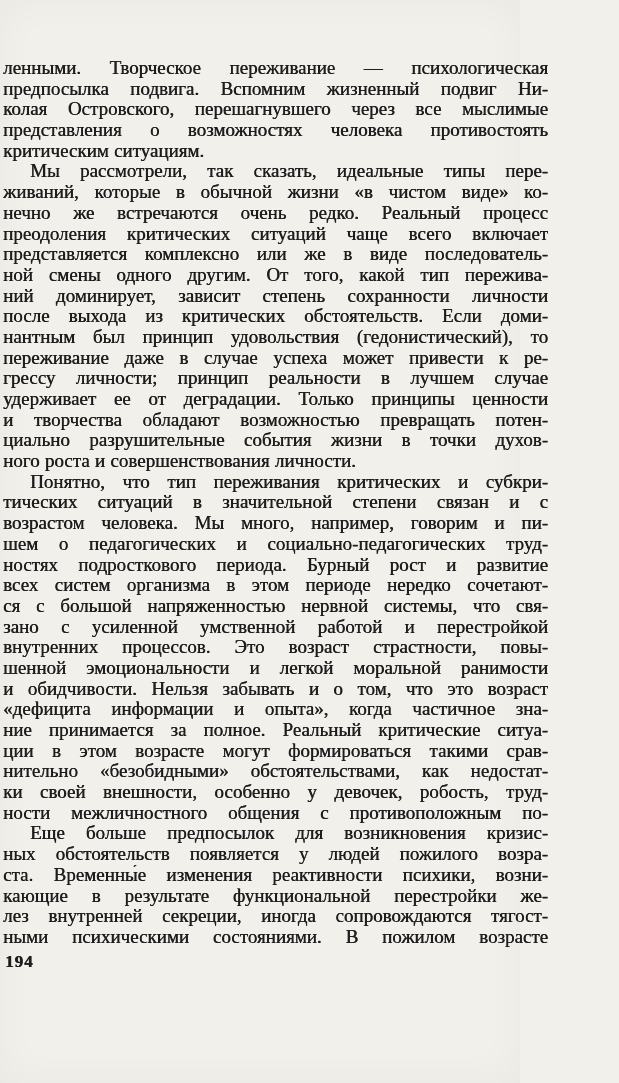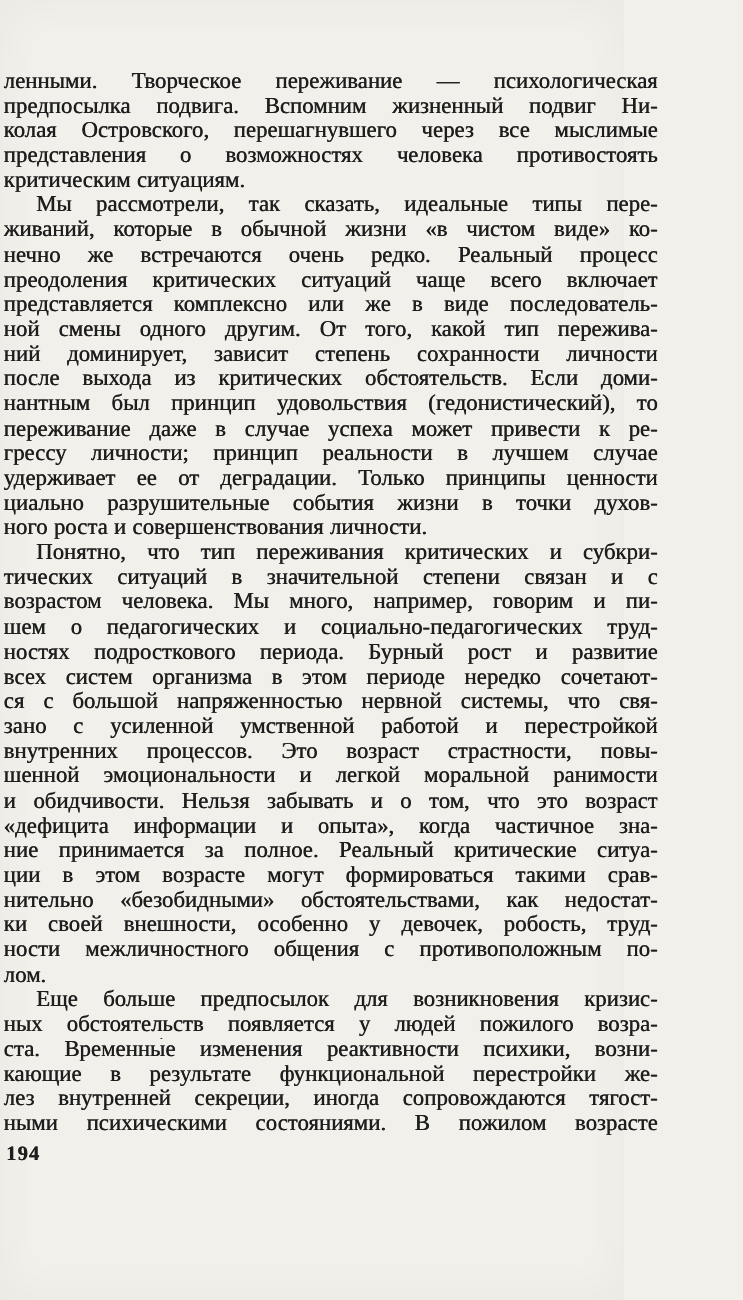--- a/index.html
+++ b/index.html
@@ -69,20 +69,21 @@
         <div class="line">нечно же встречаются очень редко. Реальный процесс</div>
         <div class="line">преодоления критических ситуаций чаще всего включает</div>
         <div class="line">представляется комплексно или же в виде последователь-</div>
         <div class="line">ной смены одного другим. От того, какой тип пережива-</div>
         <div class="line">ний доминирует, зависит степень сохранности личности</div>
         <div class="line">после выхода из критических обстоятельств. Если доми-</div>
         <div class="line">нантным был принцип удовольствия (гедонистический), то</div>
         <div class="line">переживание даже в случае успеха может привести к ре-</div>
         <div class="line">грессу личности; принцип реальности в лучшем случае</div>
         <div class="line">удерживает ее от деградации. Только принципы ценности</div>
+        <div class="line">и творчества обладают возможностью превращать потен-</div>
         <div class="line">циально разрушительные события жизни в точки духов-</div>
         <div class="line last">ного роста и совершенствования личности.</div>
       </div>
       <div class="paragraph">
         <div class="line indent">Понятно, что тип переживания критических и субкри-</div>
         <div class="line">тических ситуаций в значительной степени связан и с</div>
         <div class="line">возрастом человека. Мы много, например, говорим и пи-</div>
         <div class="line">шем о педагогических и социально-педагогических труд-</div>
         <div class="line">ностях подросткового периода. Бурный рост и развитие</div>
         <div class="line">всех систем организма в этом периоде нередко сочетают-</div>
@@ -90,21 +91,20 @@
         <div class="line">зано с усиленной умственной работой и перестройкой</div>
         <div class="line">внутренних процессов. Это возраст страстности, повы-</div>
         <div class="line">шенной эмоциональности и легкой моральной ранимости</div>
         <div class="line">и обидчивости. Нельзя забывать и о том, что это возраст</div>
         <div class="line">«дефицита информации и опыта», когда частичное зна-</div>
         <div class="line">ние принимается за полное. Реальный критические ситуа-</div>
         <div class="line">ции в этом возрасте могут формироваться такими срав-</div>
         <div class="line">нительно «безобидными» обстоятельствами, как недостат-</div>
         <div class="line">ки своей внешности, особенно у девочек, робость, труд-</div>
         <div class="line">ности межличностного общения с противоположным по-</div>
-        <div class="line last">лом.</div>
       </div>
       <div class="paragraph">
         <div class="line indent">Еще больше предпосылок для возникновения кризис-</div>
         <div class="line">ных обстоятельств появляется у людей пожилого возра-</div>
         <div class="line">ста. Временны́е изменения реактивности психики, возни-</div>
         <div class="line">кающие в результате функциональной перестройки же-</div>
         <div class="line">лез внутренней секреции, иногда сопровождаются тягост-</div>
         <div class="line">ными психическими состояниями. В пожилом возрасте</div>
       </div>
     </div>

